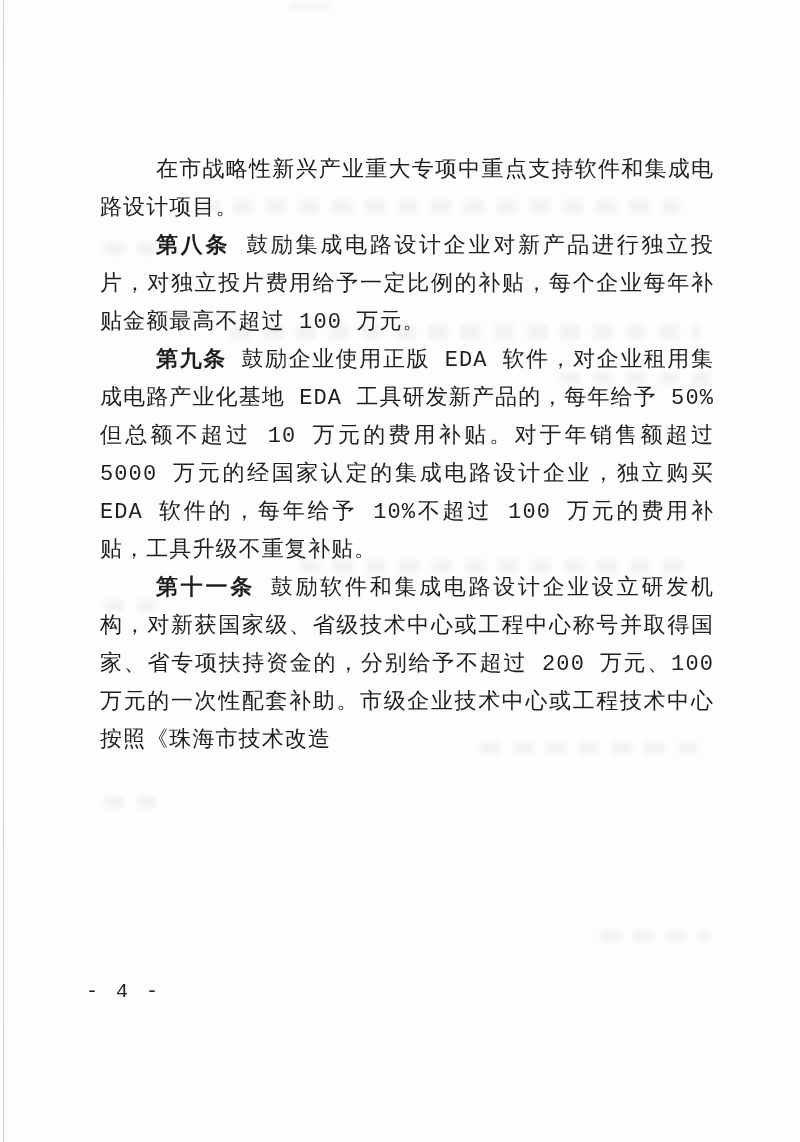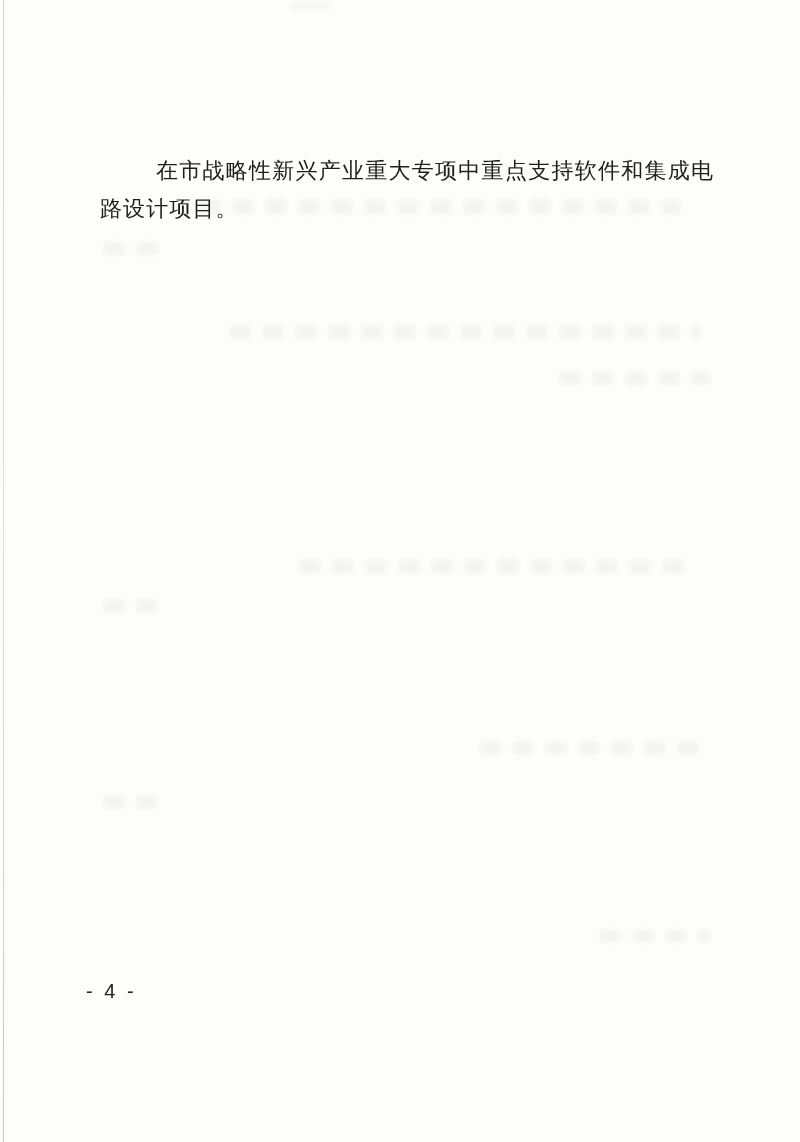--- a/index.html
+++ b/index.html
@@ -6,21 +6,21 @@
     margin: 0;
     padding: 0;
     background: #ffffff;
   }
   .page {
     position: relative;
     width: 800px;
     height: 1142px;
     background: #fdfdfc;
     overflow: hidden;
-    font-family: Liberation Sans, sans-serif;
+    font-family: Liberation Mono, monospace;
     color: #1e1e1e;
   }
   
   .scan-edge {
     position: absolute;
     left: 3px;
     top: 0;
     width: 1px;
     height: 1142px;
     background: linear-gradient(180deg, #b9b9b9 0%, #cfcfcf 45%, #a8a8a8 100%);
@@ -84,17 +84,20 @@
   <div class="ghost" style="left:230px; top:325px; width:470px; height:14px;"></div>
   <div class="ghost" style="left:560px; top:372px; width:150px; height:12px;"></div>
   <div class="ghost" style="left:300px; top:560px; width:390px; height:13px;"></div>
   <div class="ghost" style="left:104px; top:600px; width:55px; height:12px;"></div>
   <div class="ghost" style="left:480px; top:742px; width:220px; height:12px;"></div>
   <div class="ghost" style="left:104px; top:796px; width:52px; height:12px;"></div>
   <div class="ghost" style="left:600px; top:930px; width:110px; height:12px;"></div>
 
   <div class="content">
     <p><b class="article-heading"></b><span>在市战略性新兴产业重大专项中重点支持软件和集成电路设计项目。</span></p>
+    <p><b class="article-heading">第八条</b><span> 鼓励集成电路设计企业对新产品进行独立投片，对独立投片费用给予一定比例的补贴，每个企业每年补贴金额最高不超过 100 万元。</span></p>
+    <p><b class="article-heading">第九条</b><span> 鼓励企业使用正版 EDA 软件，对企业租用集成电路产业化基地 EDA 工具研发新产品的，每年给予 50%但总额不超过 10 万元的费用补贴。对于年销售额超过 5000 万元的经国家认定的集成电路设计企业，独立购买 EDA 软件的，每年给予 10%不超过 100 万元的费用补贴，工具升级不重复补贴。</span></p>
+    <p><b class="article-heading">第十一条</b><span> 鼓励软件和集成电路设计企业设立研发机构，对新获国家级、省级技术中心或工程中心称号并取得国家、省专项扶持资金的，分别给予不超过 200 万元、100 万元的一次性配套补助。市级企业技术中心或工程技术中心按照《珠海市技术改造</span></p>
   </div>
 
   <div class="page-number">- 4 -</div>
 
 </div>
 
 </body></html>

